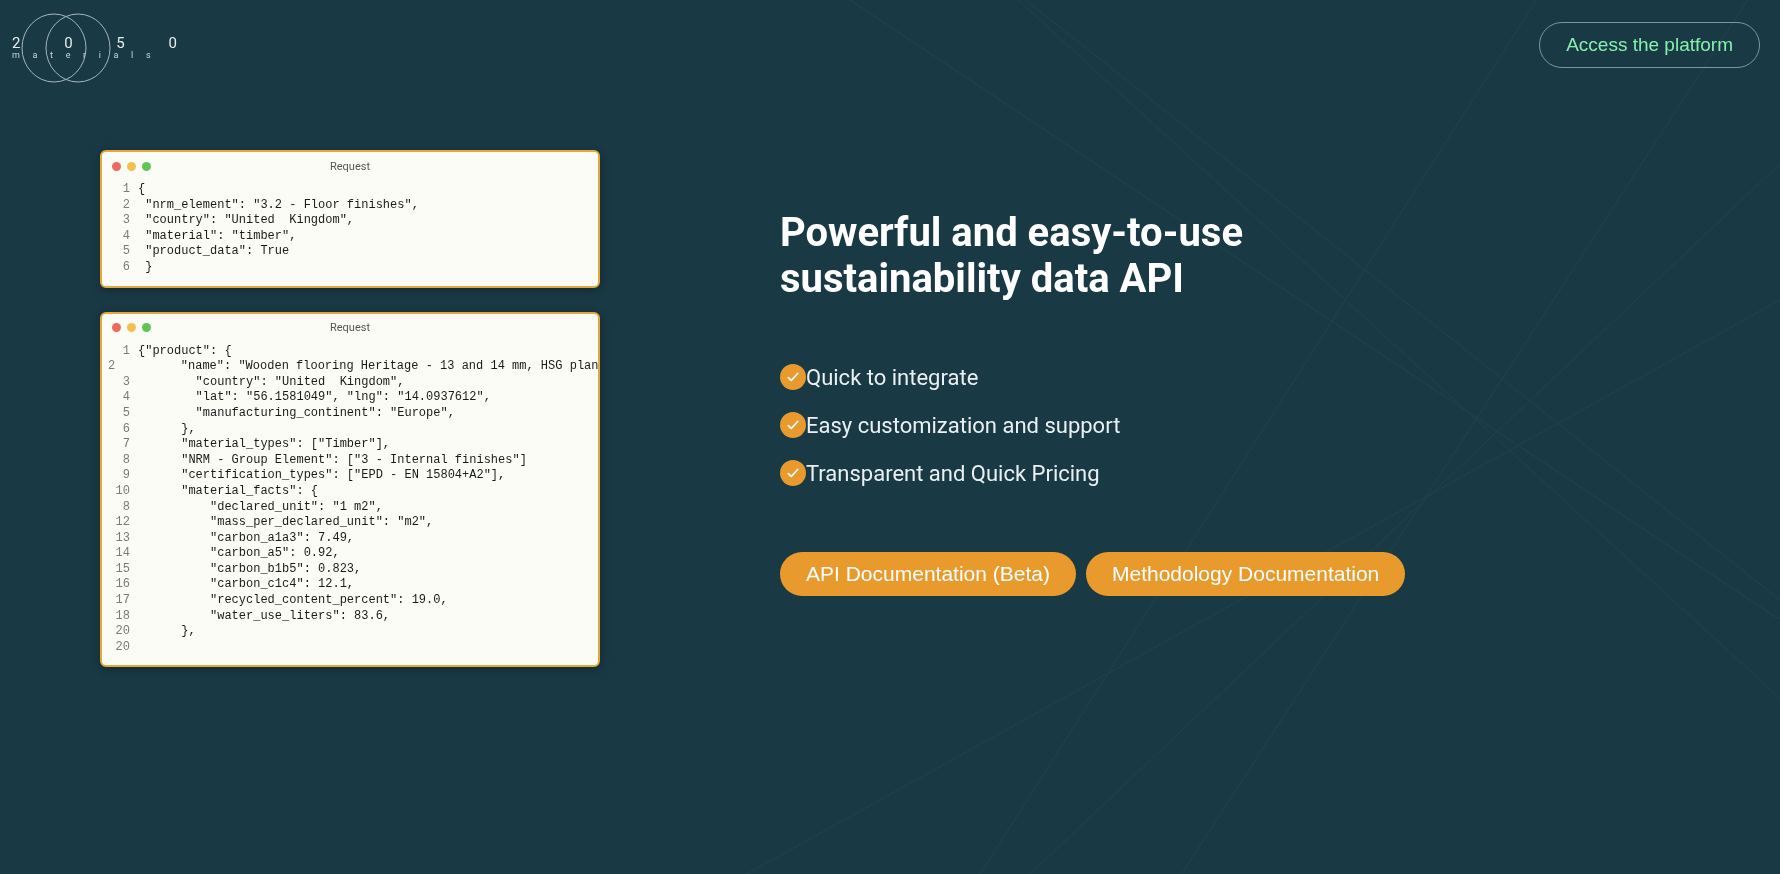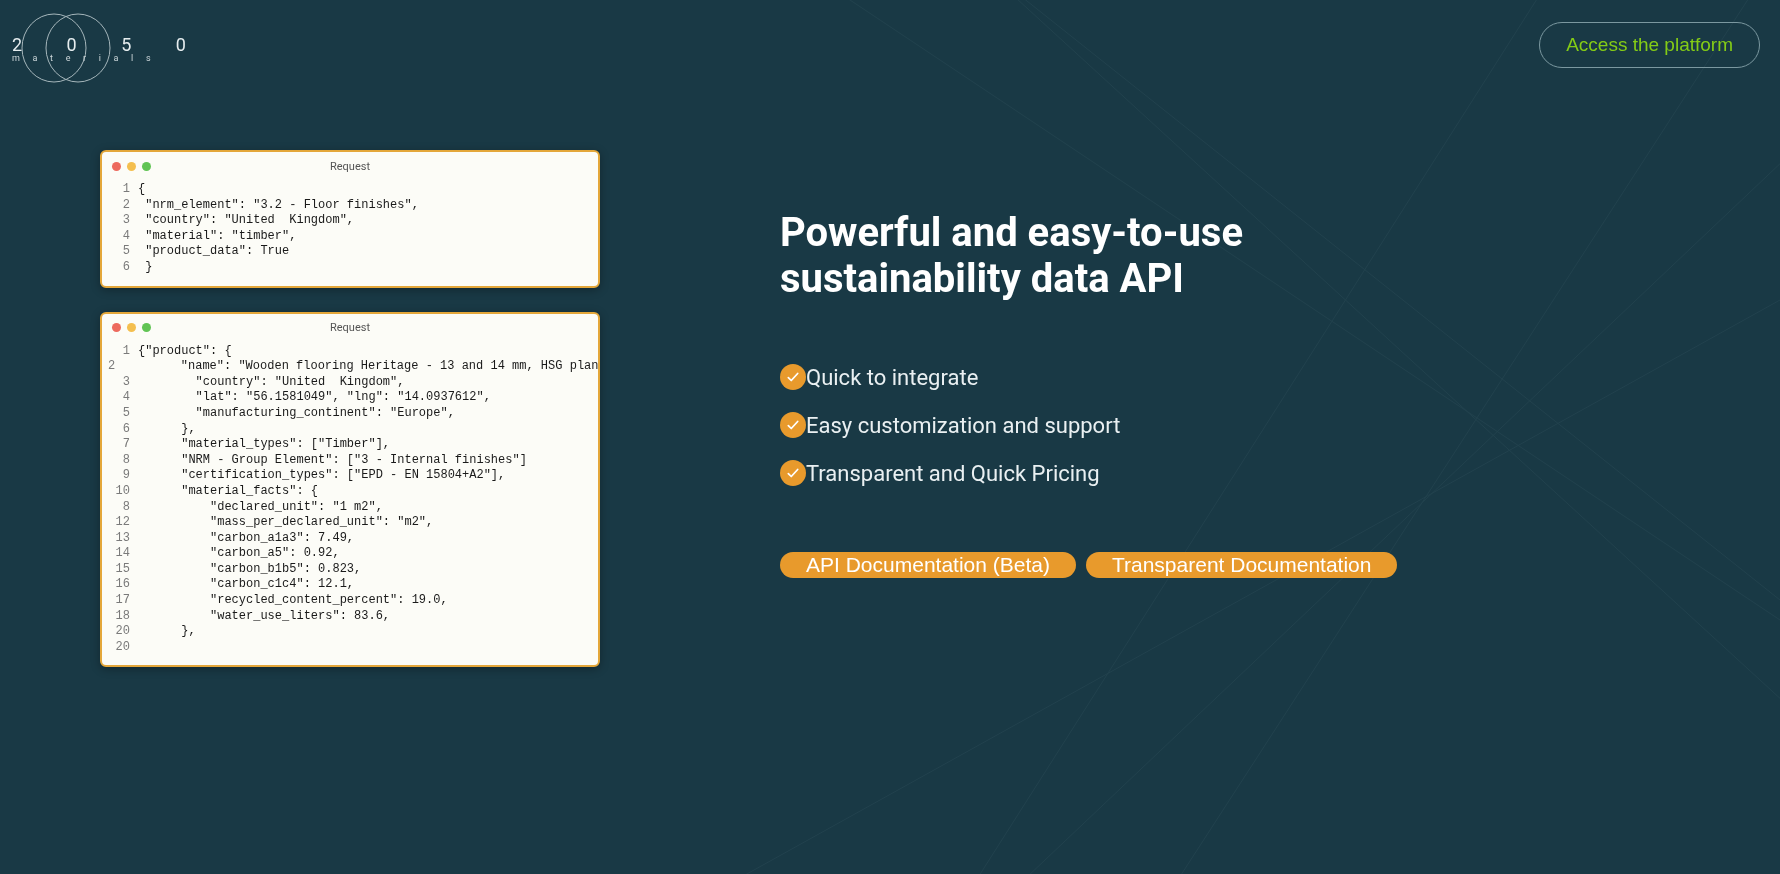--- a/index.html
+++ b/index.html
@@ -20,27 +20,27 @@
   .header {
     position: absolute;
     top: 0; left: 0; right: 0;
     display: flex;
     justify-content: space-between;
     align-items: flex-start;
     padding: 8px 20px 0 6px;
   }
   .logo { display: flex; flex-direction: column; align-items: flex-start; }
   .logo svg { display: block; }
-  .logo-text { margin-top: -54px; margin-left: 6px; font-size: 18px; letter-spacing: 20px; color: #e6edef; font-weight: 400; }
+  .logo-text { margin-top: -54px; margin-left: 6px; font-size: 15px; letter-spacing: 20px; color: #e6edef; font-weight: 400; }
   .logo-sub  { margin-top: -2px; margin-left: 6px; font-size: 9px; letter-spacing: 5.2px; color: #cdd7da; }
 
   .access-btn {
     border: 1px solid #7b98a0;
     background: transparent;
-    color: #84cc16;
+    color: #86efac;
     font-size: 19px;
     padding: 11px 26px;
     border-radius: 28px;
     cursor: pointer;
     margin-top: 14px;
   }
 
   
   .main {
     position: absolute;
@@ -89,21 +89,21 @@
     display: flex; align-items: center; justify-content: center; flex-shrink: 0;
     color: #fff;
   }
   .check svg { width: 14px; height: 14px; }
   .cta-row { display: flex; gap: 10px; flex-wrap: wrap; }
   .cta {
     background: #e89a2c;
     color: #fff;
     border: none;
     font-size: 21px;
-    padding: 1px 26px;
+    padding: 10px 26px;
     border-radius: 24px;
     cursor: pointer;
   }
 </style>
 </head>
 <body>
 
 <div class="bg-lines">
   <svg viewBox="0 0 1780 874" preserveAspectRatio="none">
     <g stroke="#3a5a65" stroke-width="1" fill="none">
@@ -209,16 +209,16 @@
           <span class="check">
             <svg viewBox="0 0 24 24" fill="none" stroke="white" stroke-width="3" stroke-linecap="round" stroke-linejoin="round">
               <polyline points="4 13 9 18 20 6"></polyline>
             </svg>
           </span>
           <span>Transparent and Quick Pricing</span>
         </li>
       </ul>
     <div class="cta-row">
       <button class="cta">API Documentation (Beta)</button>
-      <button class="cta">Transparent Documentation</button>
+      <button class="cta">Methodology Documentation</button>
     </div>
   </div>
 </div>
 
 </body></html>

